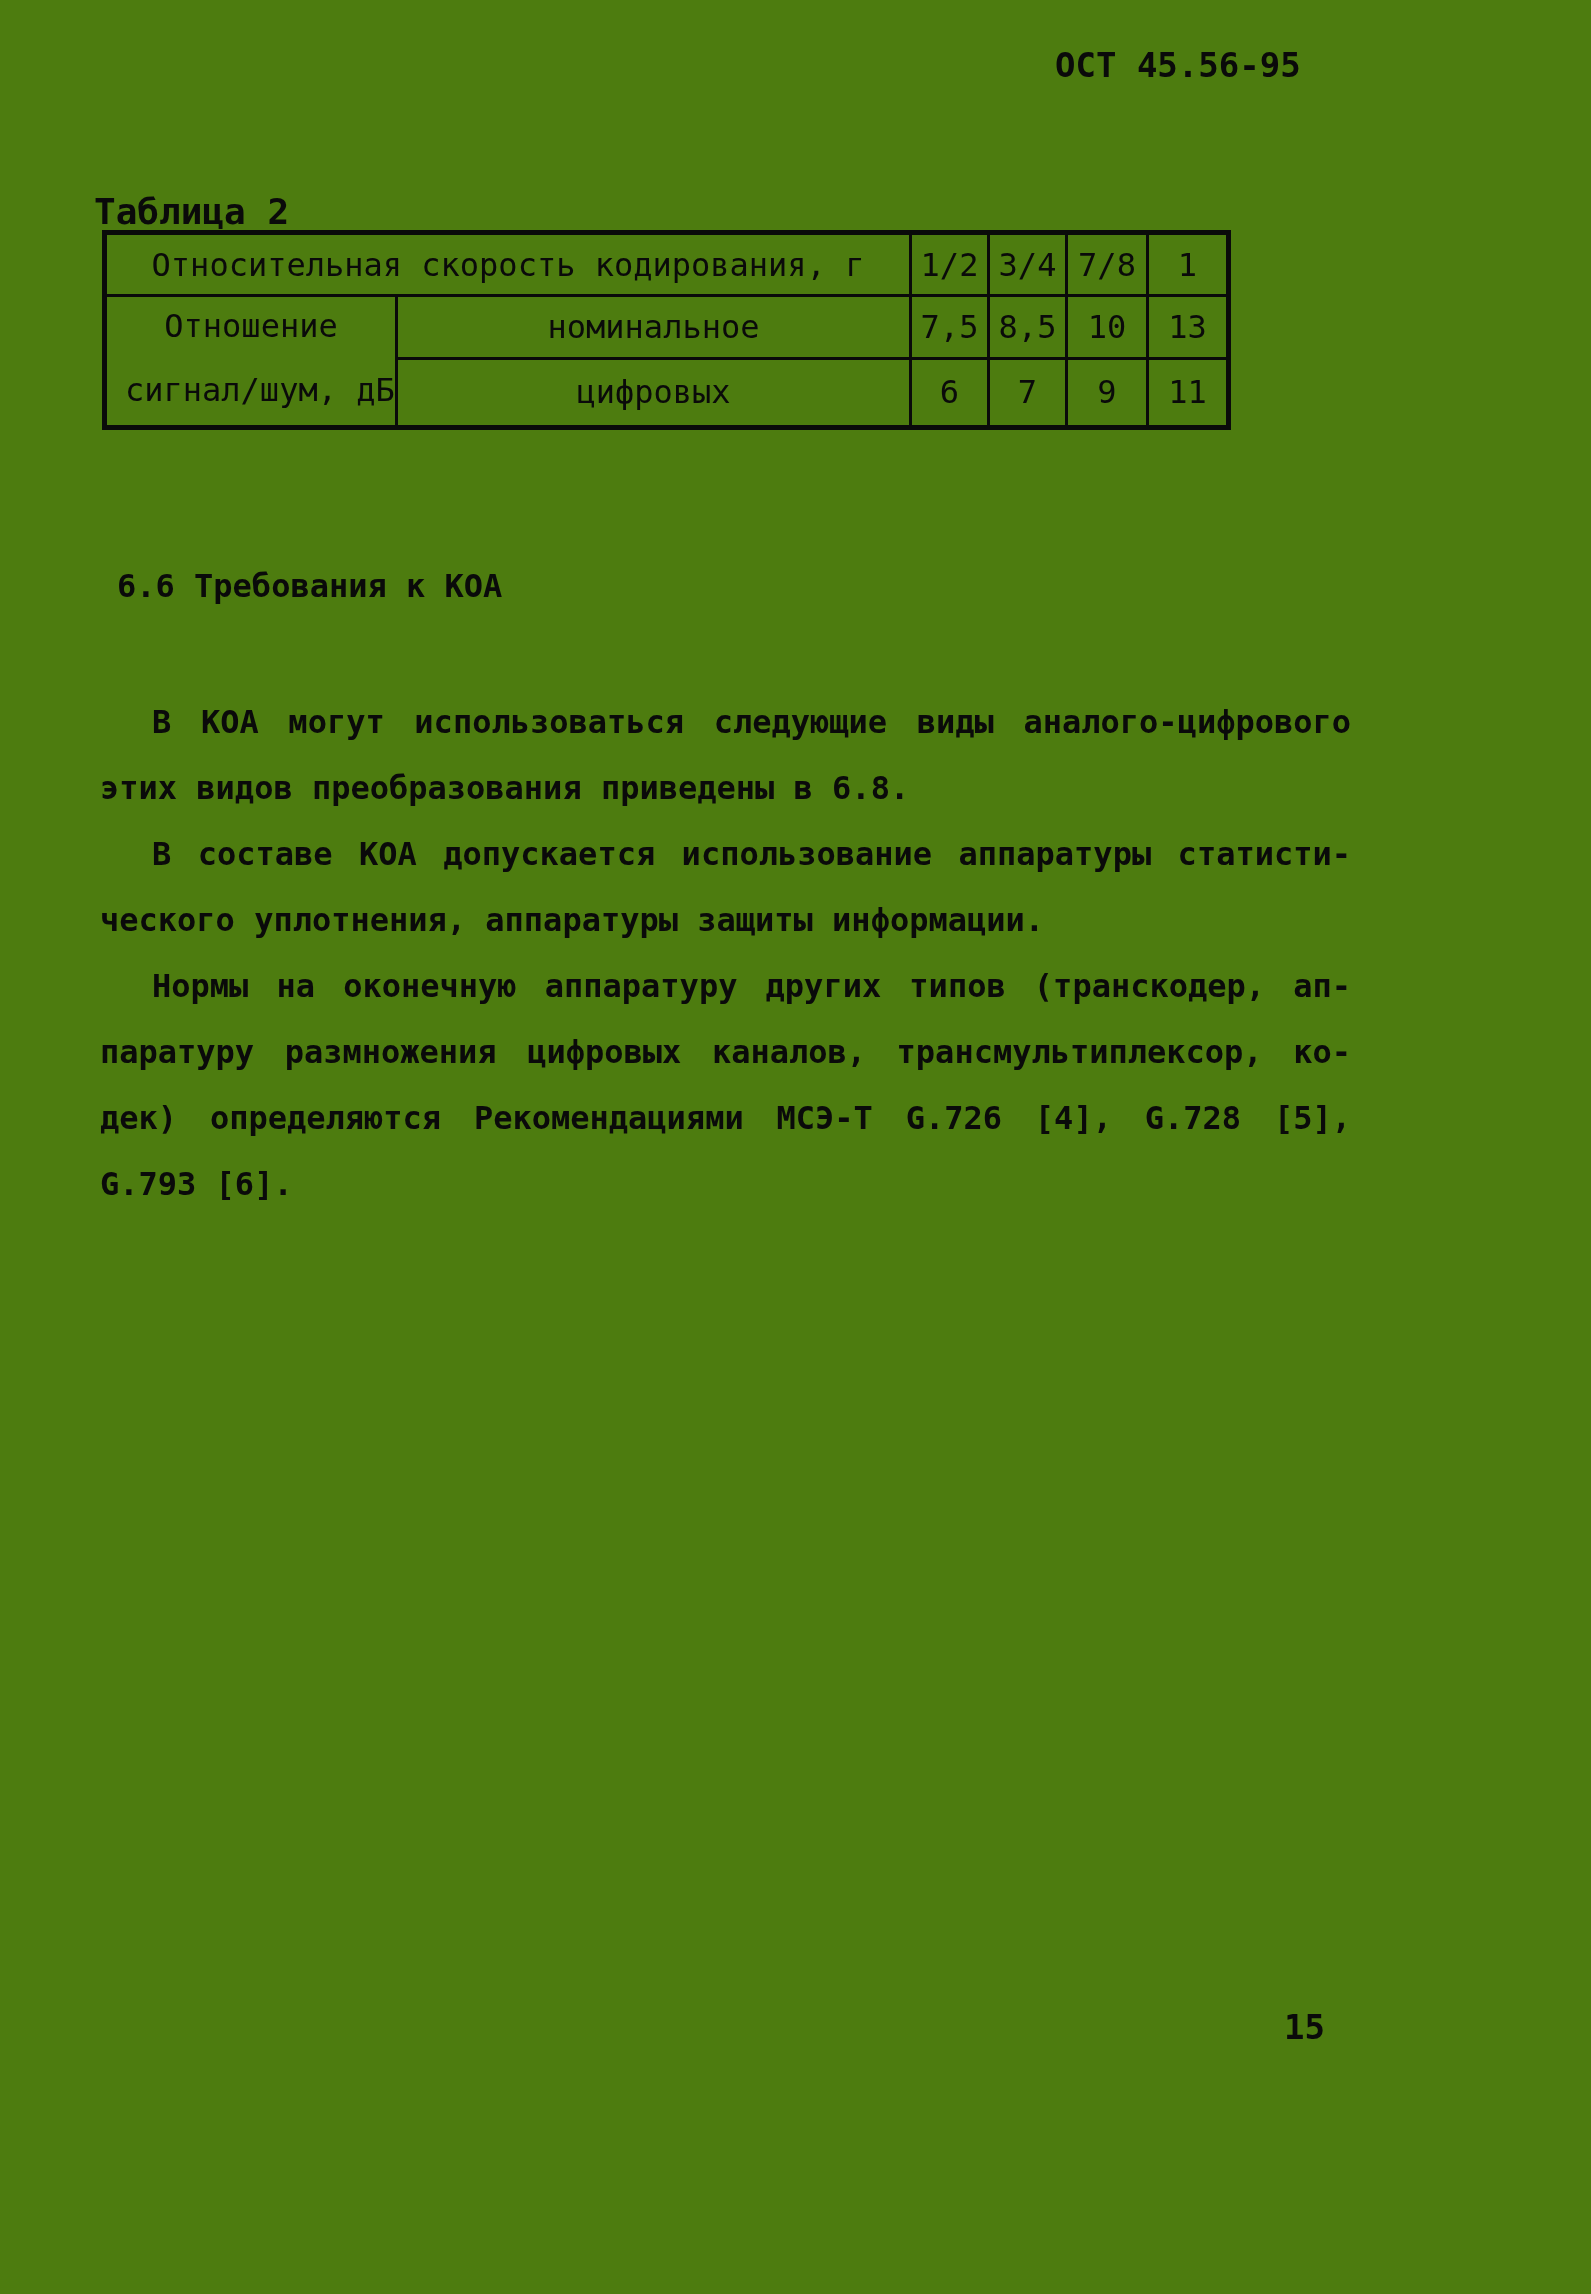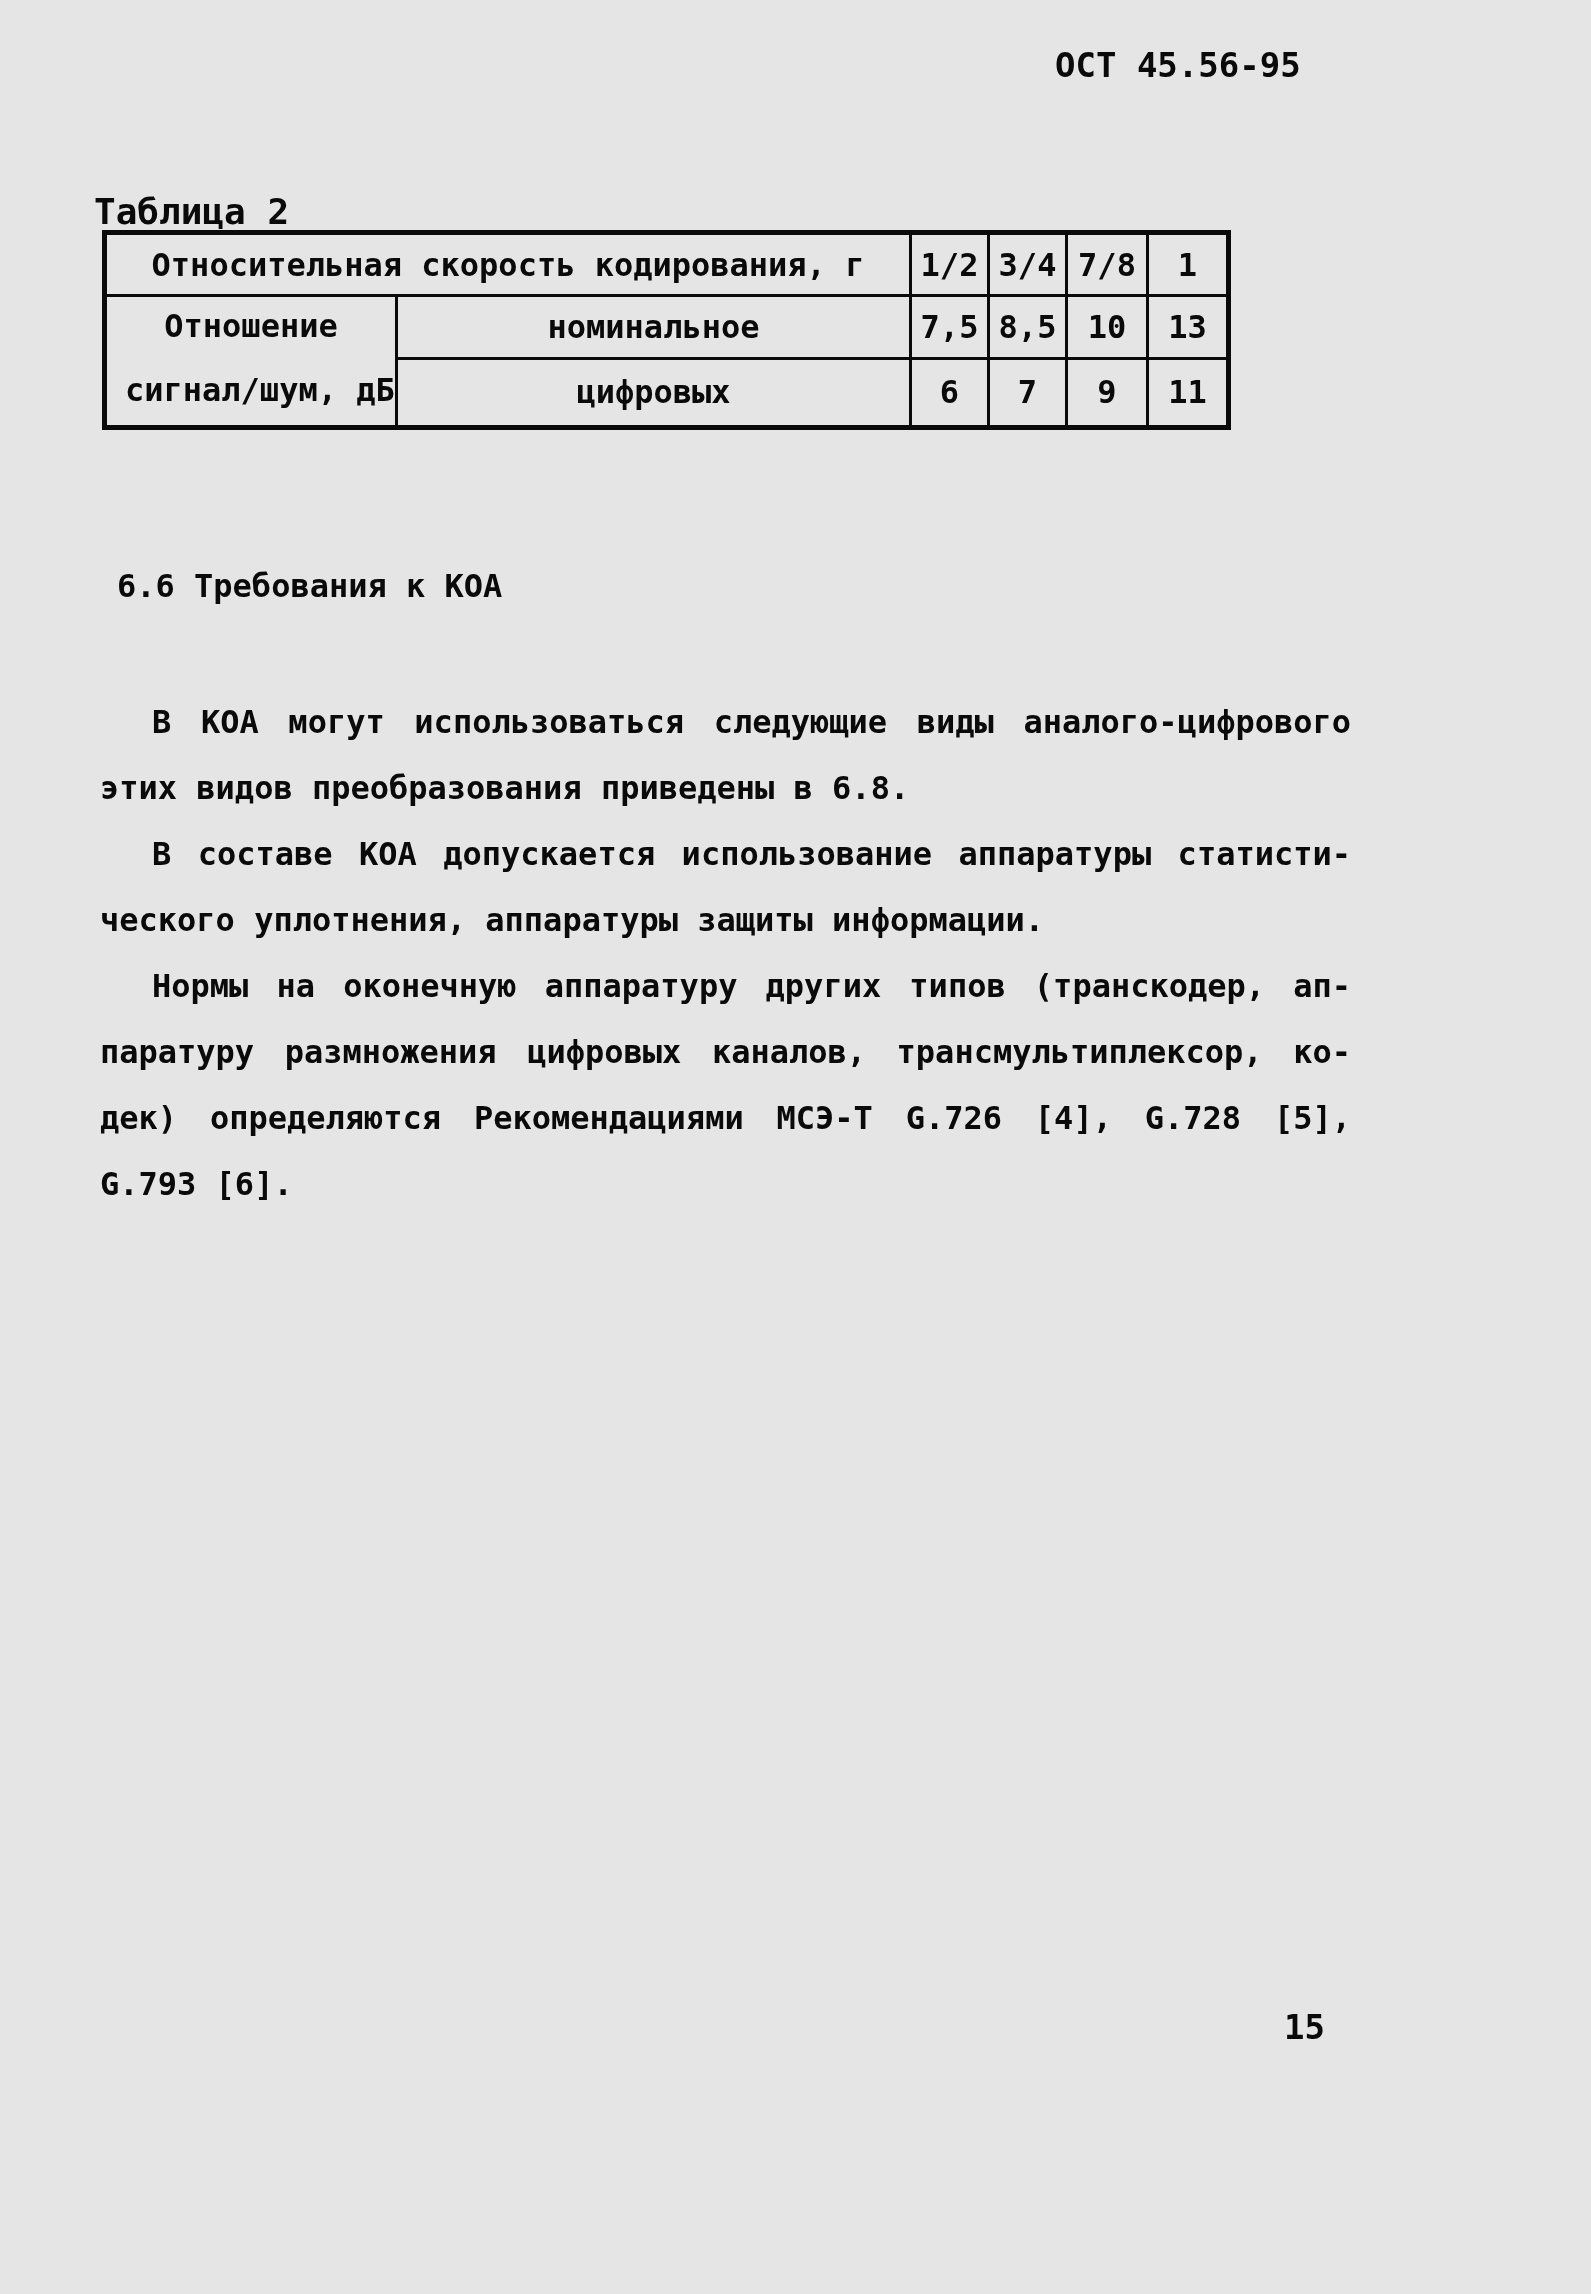--- a/index.html
+++ b/index.html
@@ -1,20 +1,20 @@
 <!DOCTYPE html>
 <html style="font-size:14.4px"><head>
 <meta charset="utf-8">
 <style>
   html, body { margin: 0; padding: 0; }
   .page {
     position: relative;
     width: 1591px;
     height: 2294px;
-    background: #e5e5e5;
+    background: #4d7c0f;
     font-family: "DejaVu Sans Mono", monospace;
     font-weight: bold;
     color: #0a0a0a;
     overflow: hidden;
   }
 
   .doc-number {
     position: absolute;
     left: 1055px;
     top: 45px;
@@ -35,21 +35,21 @@
     position: absolute;
     left: 102px;
     top: 230px;
     border-collapse: collapse;
     table-layout: fixed;
     border: 5.4px solid #0a0a0a;
   }
   table.data-table td {
     border: 3.6px solid #0a0a0a;
     font-size: 32px;
-    font-weight: bold;
+    font-weight: normal;
     text-align: center;
     vertical-align: middle;
     padding: 0;
     overflow: hidden;
     white-space: nowrap;
   }
   tr.row-1 { height: 63px; }
   tr.row-2 { height: 61px; }
   tr.row-3 { height: 67px; }
 

